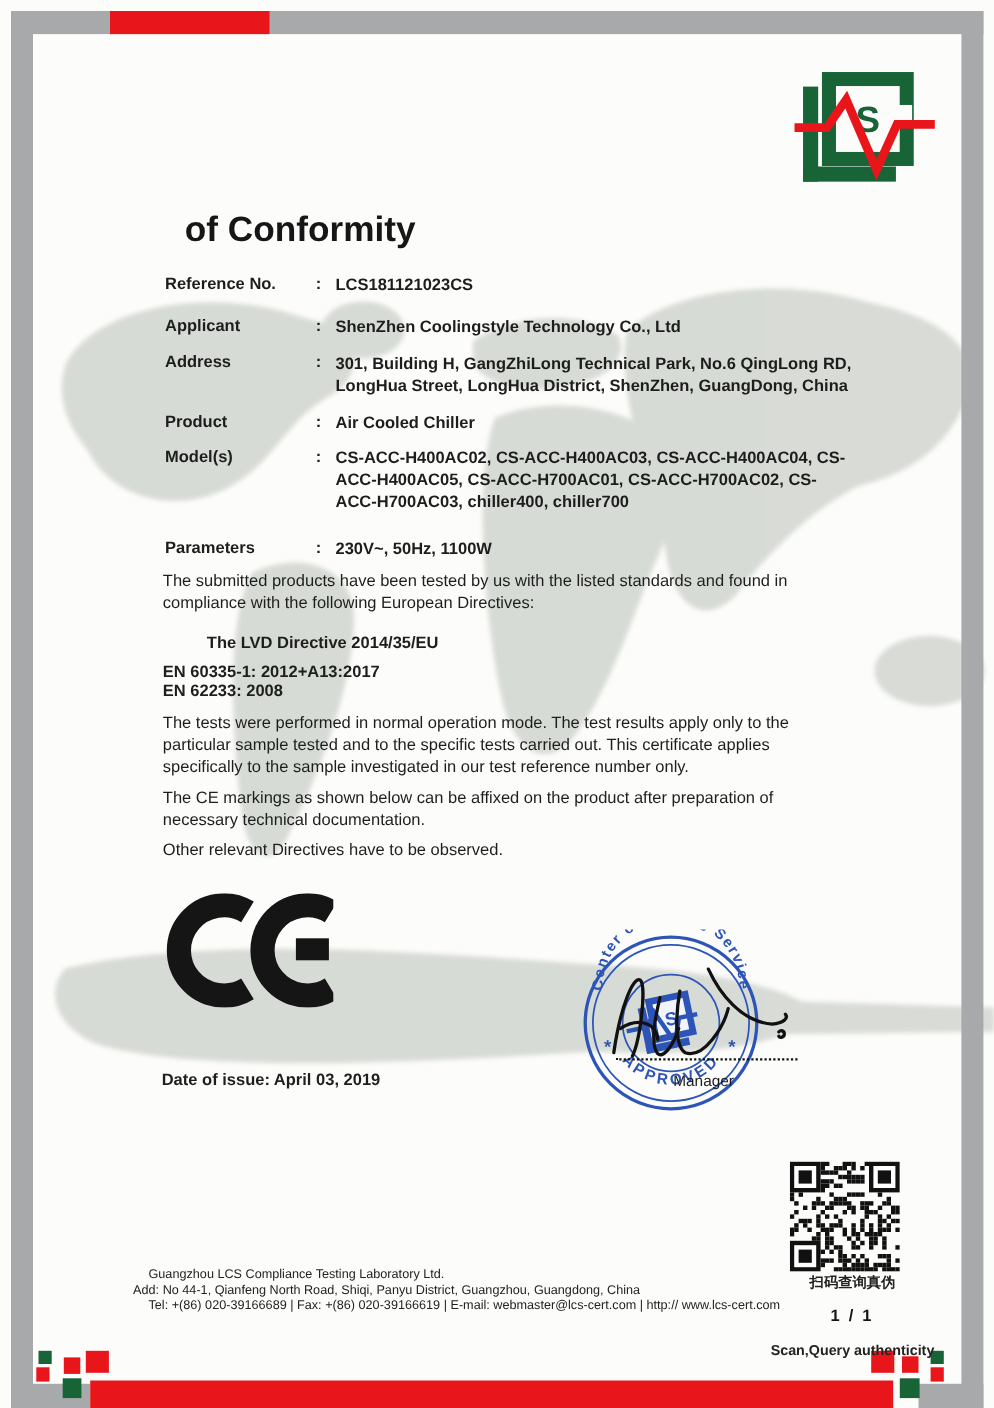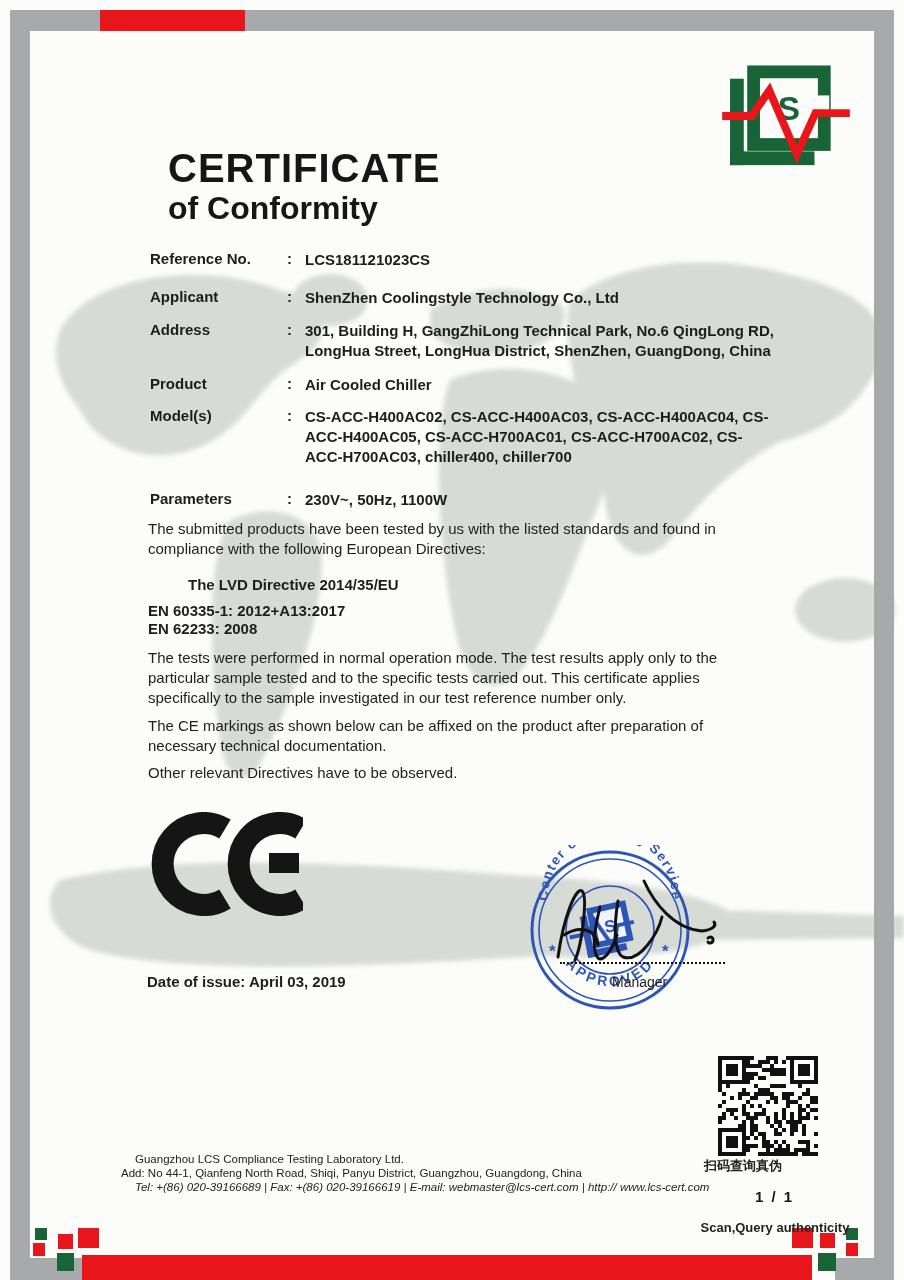--- a/index.html
+++ b/index.html
@@ -74,21 +74,20 @@
 
   <svg class="abs" style="left:722px;top:64px;" width="128" height="108" viewBox="0 0 130 110">
     <rect x="8" y="15" width="14" height="88" fill="#186437"></rect>
     <rect x="8" y="89" width="86" height="14" fill="#186437"></rect>
     <rect x="32" y="8" width="72" height="74" fill="none" stroke="#186437" stroke-width="13"></rect>
     <rect x="95" y="32" width="14" height="20" fill="#fcfcfa"></rect>
     <text x="68" y="57" font-size="34" font-weight="bold" fill="#186437" text-anchor="middle">S</text>
     <polyline points="0,53 30,53 48,27 76,92 95,50 130,50" fill="none" stroke="#e8161b" stroke-width="8"></polyline>
   </svg>
 
-  <div class="abs title" style="left:168px;top:146px;">CERTIFICATE</div>
   <div class="abs subtitle" style="left:168px;top:190px;">of Conformity</div>
 
   <div class="frow" style="top:250px;">
     <span class="flabel">Reference No.</span>
     <span class="fcolon">:</span>
     <span class="fvalue">LCS181121023CS</span>
   </div>
   <div class="frow" style="top:288px;">
     <span class="flabel">Applicant</span>
     <span class="fcolon">:</span>
@@ -379,21 +378,21 @@
       <rect x="0" y="0" width="28" height="28" fill="#111"></rect>
       <rect x="4" y="4" width="20" height="20" fill="#fff"></rect>
       <rect x="8" y="8" width="12" height="12" fill="#111"></rect>
       <rect x="72" y="0" width="28" height="28" fill="#111"></rect>
       <rect x="76" y="4" width="20" height="20" fill="#fff"></rect>
       <rect x="80" y="8" width="12" height="12" fill="#111"></rect>
       <rect x="0" y="72" width="28" height="28" fill="#111"></rect>
       <rect x="4" y="76" width="20" height="20" fill="#fff"></rect>
       <rect x="8" y="80" width="12" height="12" fill="#111"></rect>
     </svg>
-  <div class="abs qr-caption" style="left:668px;top:1157px;width:150px;">扫码查询真伪</div>
+  <div class="abs qr-caption" style="left:700px;top:1157px;width:150px;">扫码查询真伪</div>
   <div class="abs qr-caption" style="left:690px;top:1172px;width:170px;margin-top:48px;">Scan,Query authenticity</div>
   <div class="abs pagenum" style="left:755px;top:1188px;">1 / 1</div>
 
   <div class="abs foot" style="left:135px;top:1152px;">Guangzhou LCS Compliance Testing Laboratory Ltd.</div>
   <div class="abs foot" style="left:121px;top:1166px;">Add: No 44-1, Qianfeng North Road, Shiqi, Panyu District, Guangzhou, Guangdong, China</div>
-  <div class="abs foot" style="left:135px;top:1180px;font-style:italic;">Tel: +(86) 020-39166689  |  Fax: +(86) 020-39166619  |  E-mail: webmaster@lcs-cert.com  |  http:// www.lcs-cert.com</div>
+  <div class="abs foot" style="left:135px;top:1180px;">Tel: +(86) 020-39166689  |  Fax: +(86) 020-39166619  |  E-mail: webmaster@lcs-cert.com  |  http:// www.lcs-cert.com</div>
 
 </div>
 
 </body></html>

